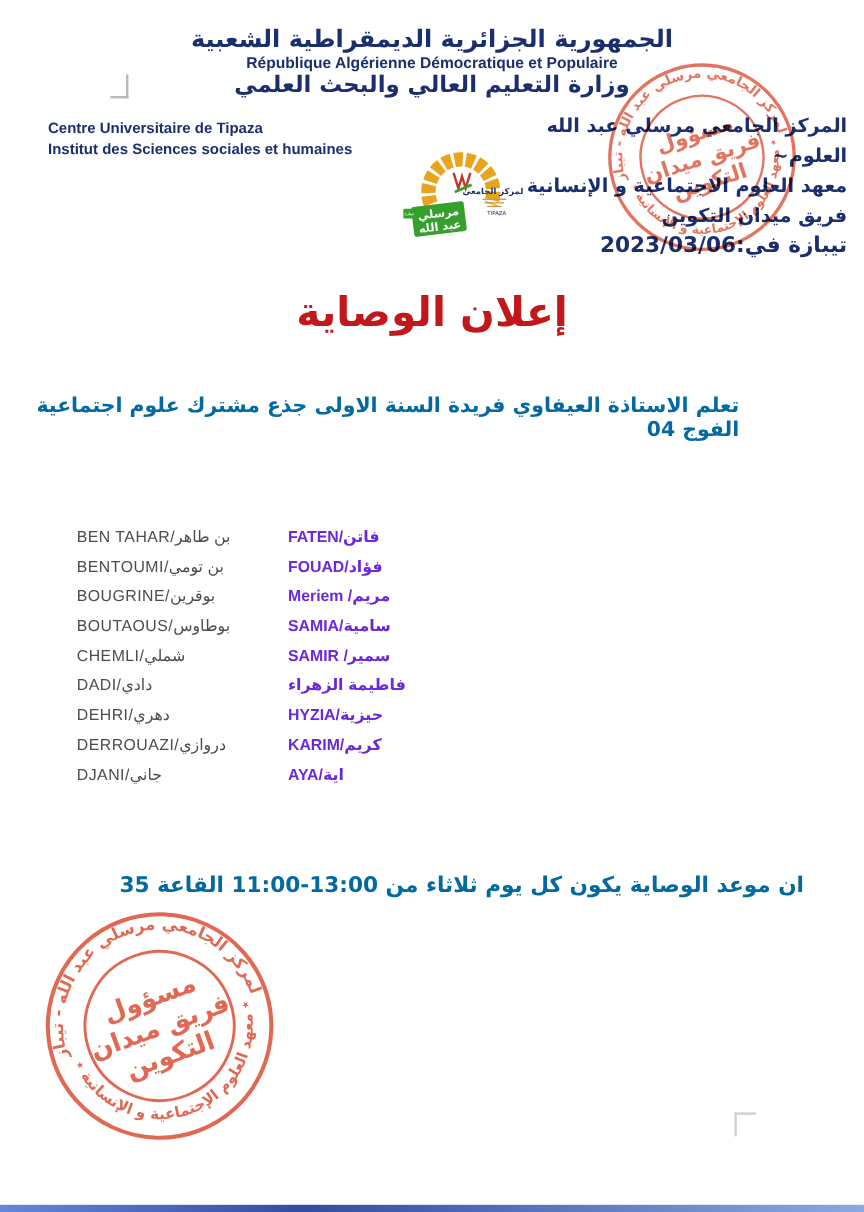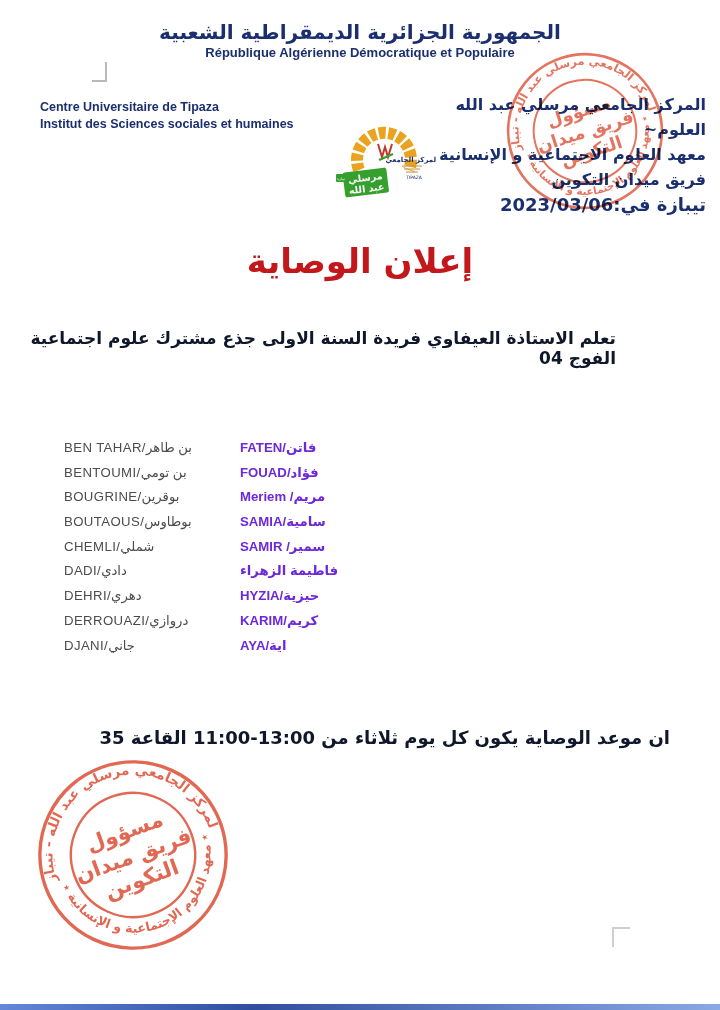--- a/index.html
+++ b/index.html
@@ -25,21 +25,21 @@
   .inst-ar .date-line { font-size:18px; font-weight:bold; letter-spacing:0.3px; }
 
   .corner { position:absolute; }
   .corner-tl { left:92px; top:62px; width:15px; height:20px;
                border-right:2px solid #b9b9b9; border-bottom:2px solid #b9b9b9; }
   .corner-br { left:612px; top:927px; width:18px; height:20px;
                border-left:2px solid #cfcfcf; border-top:2px solid #cfcfcf; }
 
   .doc-title { top:241px; font-size:34px; font-weight:bold; color:#c2181c; direction:rtl; }
 
-  .scan { color:#0f172a; direction:rtl; text-align:right; font-weight:bold; }
+  .scan { color:#0369a1; direction:rtl; text-align:right; font-weight:bold; }
   .para1 { right:104px; top:328px; font-size:17px; }
   .para2 { right:104px; top:386px; font-size:17px; }
   .schedule { right:50px; top:727px; font-size:18px; }
 
   .names { left:64px; top:440px; width:360px;text-align:right; }
   .name-row { position:relative; height:24.7px; font-size:13.2px;
               font-family:"Liberation Sans","DejaVu Sans",sans-serif; }
   .name-row .sur { position:absolute; left:0; color:#4c4c4c; letter-spacing:0.4px; }
   .name-row .giv { position:absolute; left:176px; color:#6d28d9; font-weight:600; }
 
@@ -54,20 +54,21 @@
   .bottom-edge { left:0; bottom:0; width:720px; height:6px;
                  background:linear-gradient(90deg,#6487d8 0%,#2f4f9e 35%,#89a9e4 100%); }
 </style>
 </head>
 <body>
 
 <div class="page">
 
   <div class="abs center navy h-ar1" dir="rtl">الجمهورية الجزائرية الديمقراطية الشعبية</div>
   <div class="abs center navy h-fr1">République Algérienne Démocratique et Populaire</div>
+  <div class="abs center navy h-ar2" dir="rtl">وزارة التعليم العالي والبحث العلمي</div>
 
   <div class="corner corner-tl"></div>
   <div class="corner corner-br"></div>
 
   <div class="abs navy inst-fr">
     <div>Centre Universitaire de Tipaza</div>
     <div>Institut des  Sciences  sociales et  humaines</div>
   </div>
 
   <div class="abs navy inst-ar">

